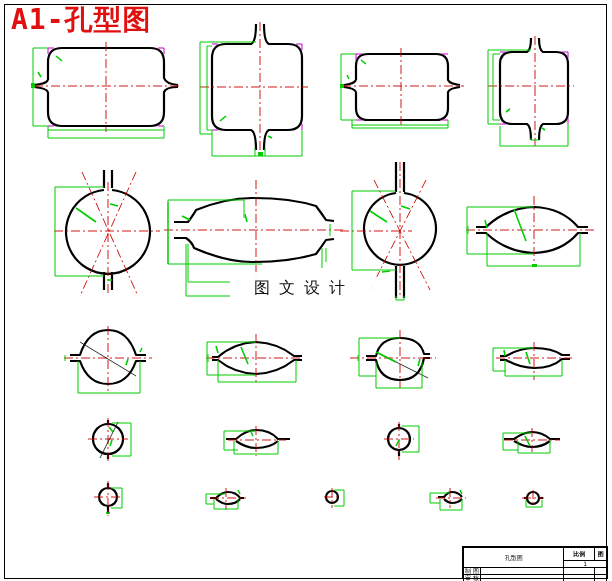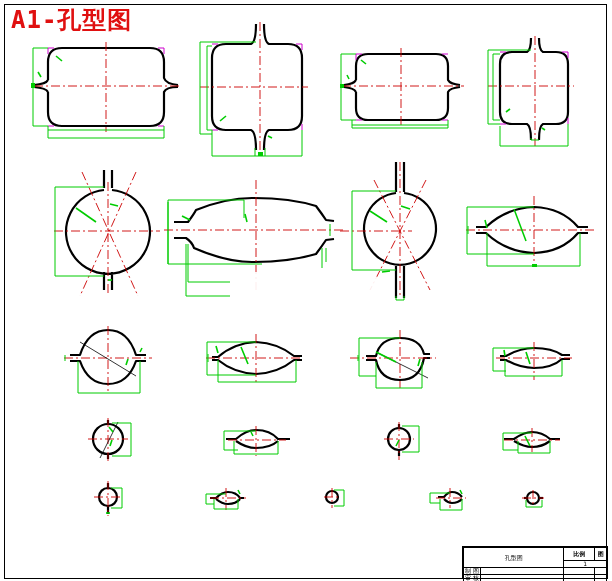--- a/index.html
+++ b/index.html
@@ -1,19 +1,19 @@
 <!DOCTYPE html>
 <html><head>
 <meta charset="utf-8">
 <style>
   html,body{margin:0;padding:0;background:#fff;}
   body{width:612px;height:581px;position:relative;overflow:hidden;font-family:"DejaVu Sans",sans-serif;}
   #sheet{position:absolute;left:0;top:0;width:612px;height:581px;background:#fff;}
   #frame{position:absolute;left:4px;top:4px;width:603px;height:575px;border:1px solid #000;box-sizing:border-box;}
-  #title{position:absolute;left:11px;top:6px;font-family:"DejaVu Sans Mono",monospace;font-size:24px;font-weight:bold;color:#e01010;letter-spacing:1px;line-height:28px;}
+  #title{position:absolute;left:11px;top:6px;font-family:"DejaVu Sans Mono",monospace;font-size:28px;font-weight:bold;color:#e01010;letter-spacing:1px;line-height:28px;}
   svg#drawing{position:absolute;left:0;top:0;}
   #watermark{position:absolute;left:232px;top:272px;width:150px;height:34px;}
   #watermark .bg{position:absolute;left:0;top:0;width:150px;height:34px;border-radius:17px;background:rgba(255,255,255,0.92);}
   #watermark .txt{position:absolute;left:22px;top:6px;font-size:16px;letter-spacing:9px;color:#111;font-family:"DejaVu Sans",sans-serif;}
   #titleblock{position:absolute;left:462px;top:546px;width:146px;height:33px;border:1px solid #000;box-sizing:border-box;background:#fff;font-size:6px;color:#000;}
   #titleblock table{border-collapse:collapse;width:100%;height:100%;}
   #titleblock td{border:1px solid #000;padding:0 1px;font-size:6px;line-height:6px;text-align:center;}
 </style>
 </head>
 <body>
@@ -234,20 +234,21 @@
       <line class="ol" x1="524" y1="498" x2="527" y2="498"></line>
       <line class="ol" x1="539" y1="498" x2="543" y2="498"></line>
       <line class="cl" x1="522" y1="498" x2="544" y2="498"></line>
       <line class="cl" x1="533" y1="490" x2="533" y2="506"></line>
       <path class="dm" d="M526,500 L526,507 L542,507 L542,500"></path>
     </g>
   </svg>
 
   <div id="watermark">
     <div class="bg"></div>
+    <div class="txt">图文设计</div>
   </div>
 
   <div id="titleblock">
     <table>
       <tbody>
           <tr style="height:13px">
         <td colspan="2" rowspan="2" style="width:78px">孔型图</td>
         <td style="width:28px;font-weight:bold">比例</td>
         <td style="font-weight:bold">图</td>
       </tr>

